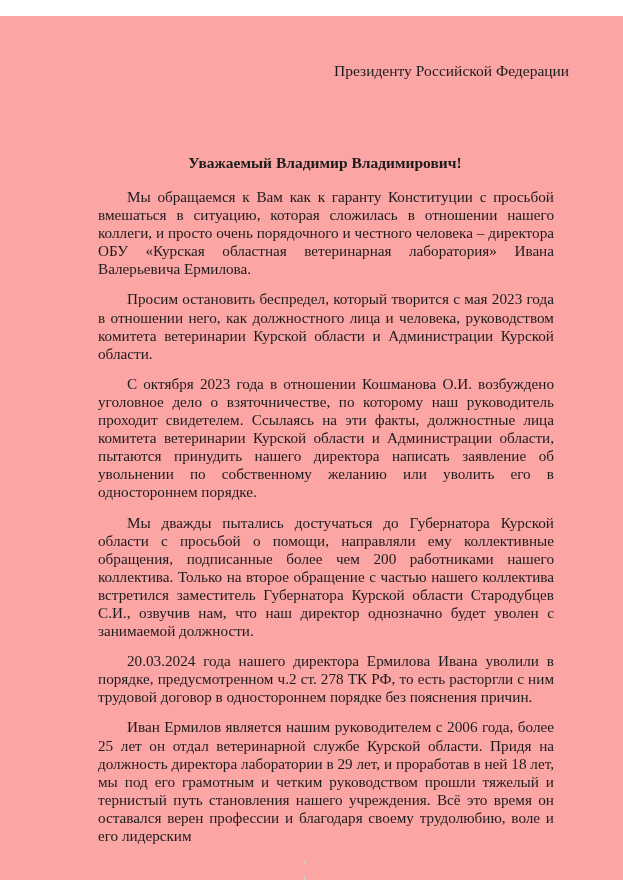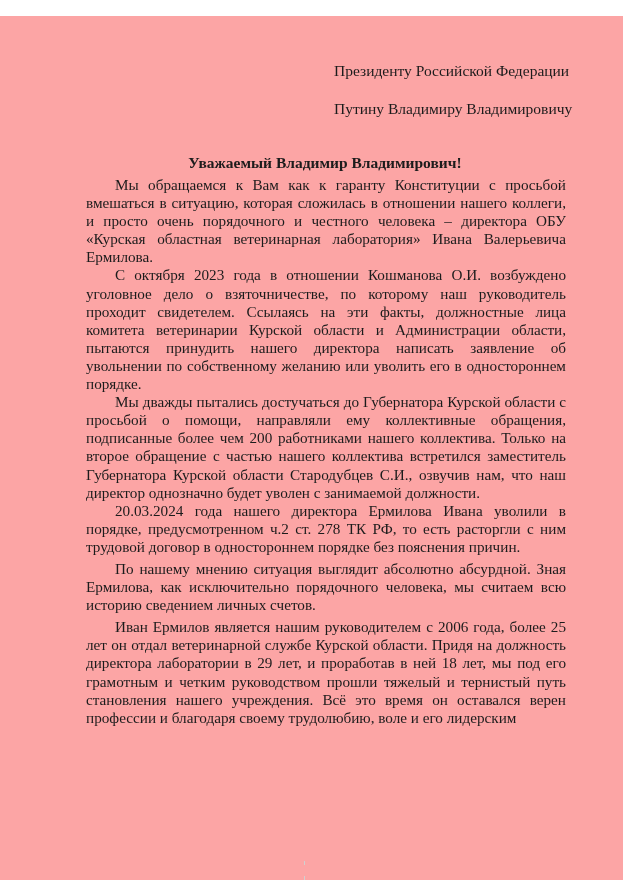--- a/index.html
+++ b/index.html
@@ -16,39 +16,38 @@
   .addr1 { top: 46px; }
   .addr2 { top: 84px; }
   .greeting {
     position: absolute; top: 138px; left: 0; width: 623px; text-align: center;
     font-weight: bold; font-size: 15.5px; padding-left: 27px; box-sizing: border-box;
   }
   .body-text {
     position: absolute; left: 86px; top: 160px; width: 480px;
     font-size: 15.2px; line-height: 18.1px; text-align: justify;
   }
-  .body-text p { margin: 0; text-indent: 29px; }
+  .body-text p { margin: 12px; text-indent: 29px; }
   .body-text p.gap { margin-top: 4px; }
   .fold-mark {
     position: absolute; left: 304px; width: 1px; background: #d0d0d0;
   }
 </style>
 </head>
 <body>
 
 <div class="page">
   <div class="addressee addr1">Президенту Российской Федерации</div>
-  <div class="addressee addr2">Путину Владимиру Владимировичу</div>
 
   <div class="greeting">Уважаемый Владимир Владимирович!</div>
 
   <div class="body-text">
     <p>Мы обращаемся к Вам как к гаранту Конституции с просьбой вмешаться в ситуацию, которая сложилась в отношении нашего коллеги, и просто очень порядочного и честного человека – директора ОБУ «Курская областная ветеринарная лаборатория» Ивана Валерьевича Ермилова.</p>
+    <p>Просим остановить беспредел, который творится с мая 2023 года в отношении него, как должностного лица и человека, руководством комитета ветеринарии Курской области и Администрации Курской области.</p>
     <p>С октября 2023 года в отношении Кошманова О.И. возбуждено уголовное дело о взяточничестве, по которому наш руководитель проходит свидетелем. Ссылаясь на эти факты, должностные лица комитета ветеринарии Курской области и Администрации области, пытаются принудить нашего директора написать заявление об увольнении по собственному желанию или уволить его в одностороннем порядке.</p>
     <p>Мы дважды пытались достучаться до Губернатора Курской области с просьбой о помощи, направляли ему коллективные обращения, подписанные более чем 200 работниками нашего коллектива. Только на второе обращение с частью нашего коллектива встретился заместитель Губернатора Курской области Стародубцев С.И., озвучив нам, что наш директор однозначно будет уволен с занимаемой должности.</p>
     <p>20.03.2024 года нашего директора Ермилова Ивана  уволили в порядке, предусмотренном ч.2 ст. 278 ТК РФ, то есть расторгли с ним трудовой договор в одностороннем порядке без пояснения причин.</p>
-    <p class="gap">По нашему мнению ситуация выглядит абсолютно абсурдной. Зная Ермилова, как исключительно порядочного человека, мы считаем всю историю сведением личных счетов.</p>
     <p class="gap">Иван Ермилов является нашим руководителем с 2006 года, более 25 лет он отдал ветеринарной службе Курской области. Придя на должность директора лаборатории в 29 лет, и проработав в ней 18 лет, мы под его грамотным и четким руководством прошли тяжелый и тернистый путь становления нашего учреждения. Всё это время он оставался верен профессии и благодаря своему трудолюбию, воле и его лидерским</p>
   </div>
 
   <div class="fold-mark" style="top:845px;height:4px;"></div>
   <div class="fold-mark" style="top:860px;height:4px;"></div>
 </div>
 
 </body></html>

